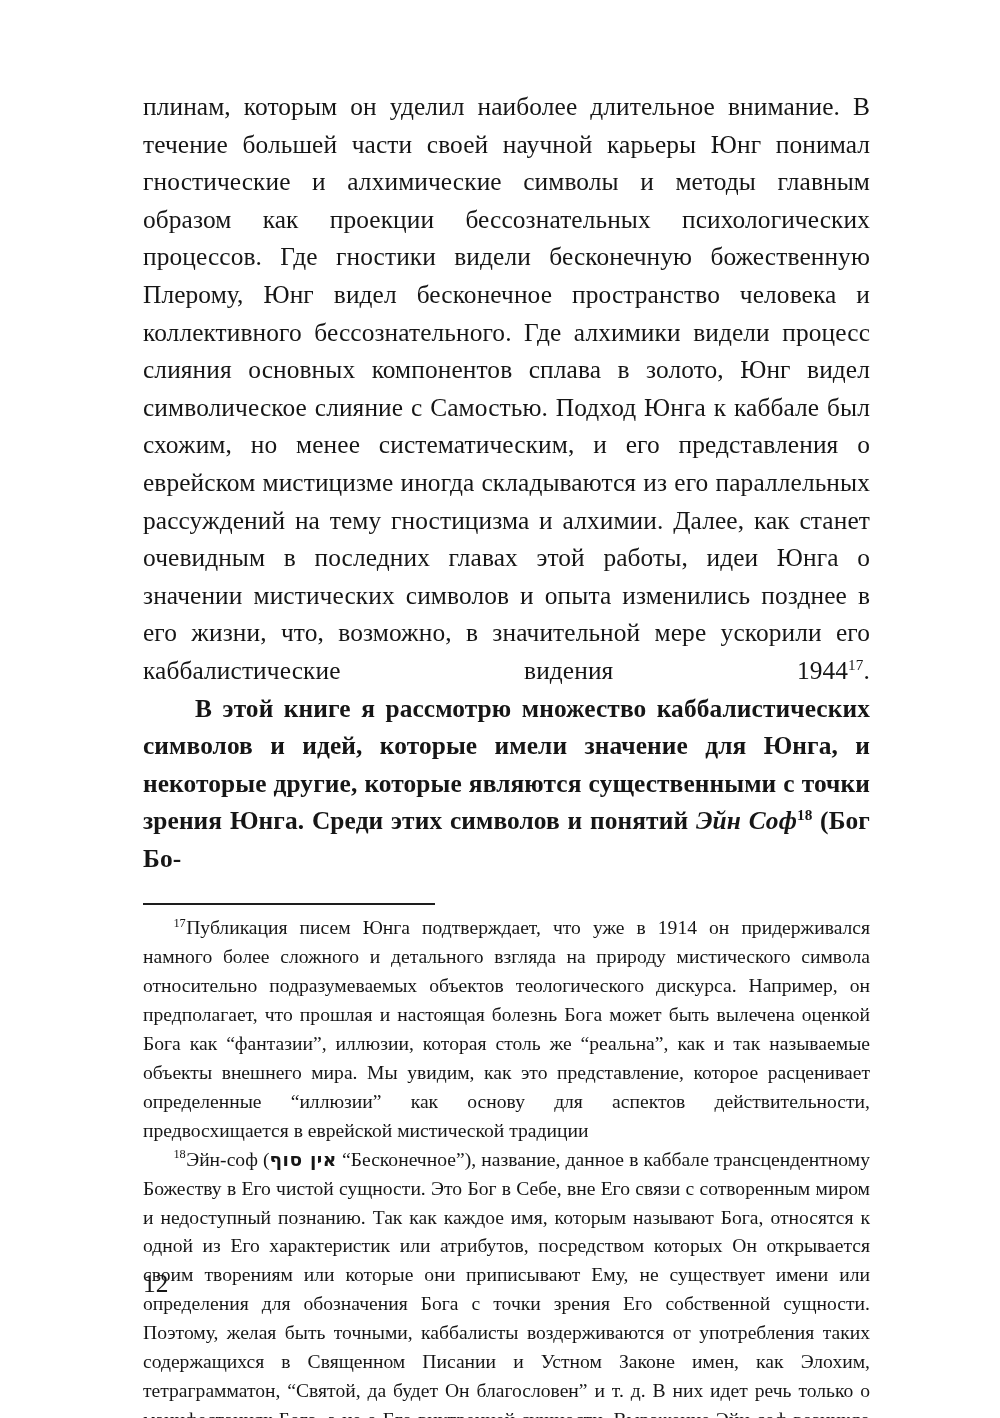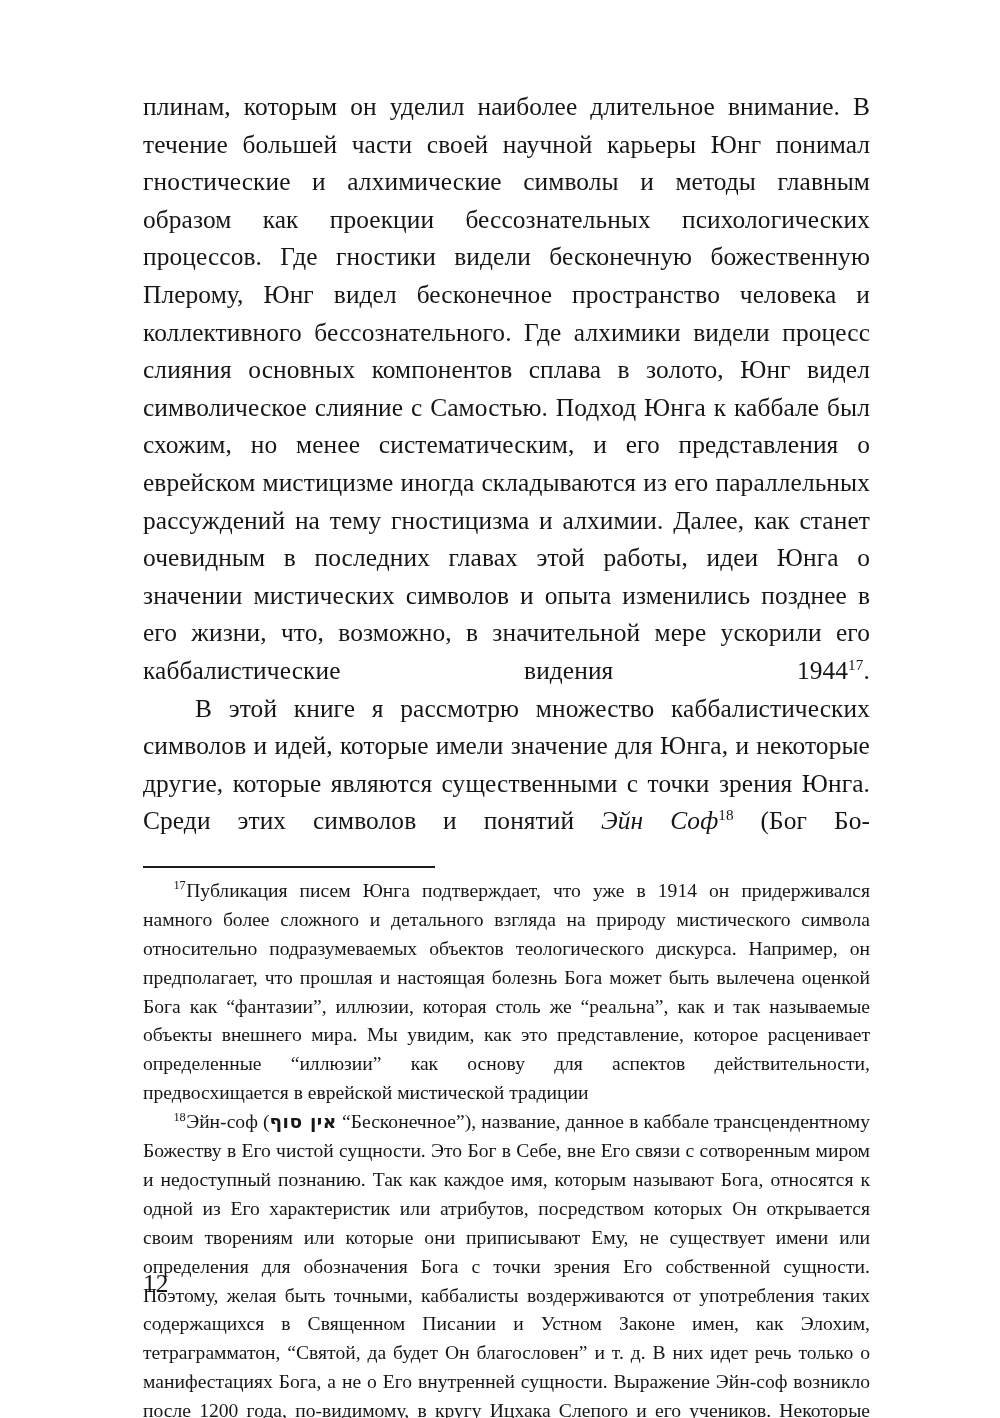--- a/index.html
+++ b/index.html
@@ -41,20 +41,21 @@
     letter-spacing: 0.1px;
   }
 
   .body-para {
     margin: 0;
     text-align: justify;
   }
 
   .body-para.indented {
     text-indent: 2.05em;
+    font-weight: bold;
   }
 
   
   .body-para.justify-last {
     text-align-last: justify;
   }
 
   sup.fn-ref {
     font-size: 0.60em;
     vertical-align: super;

